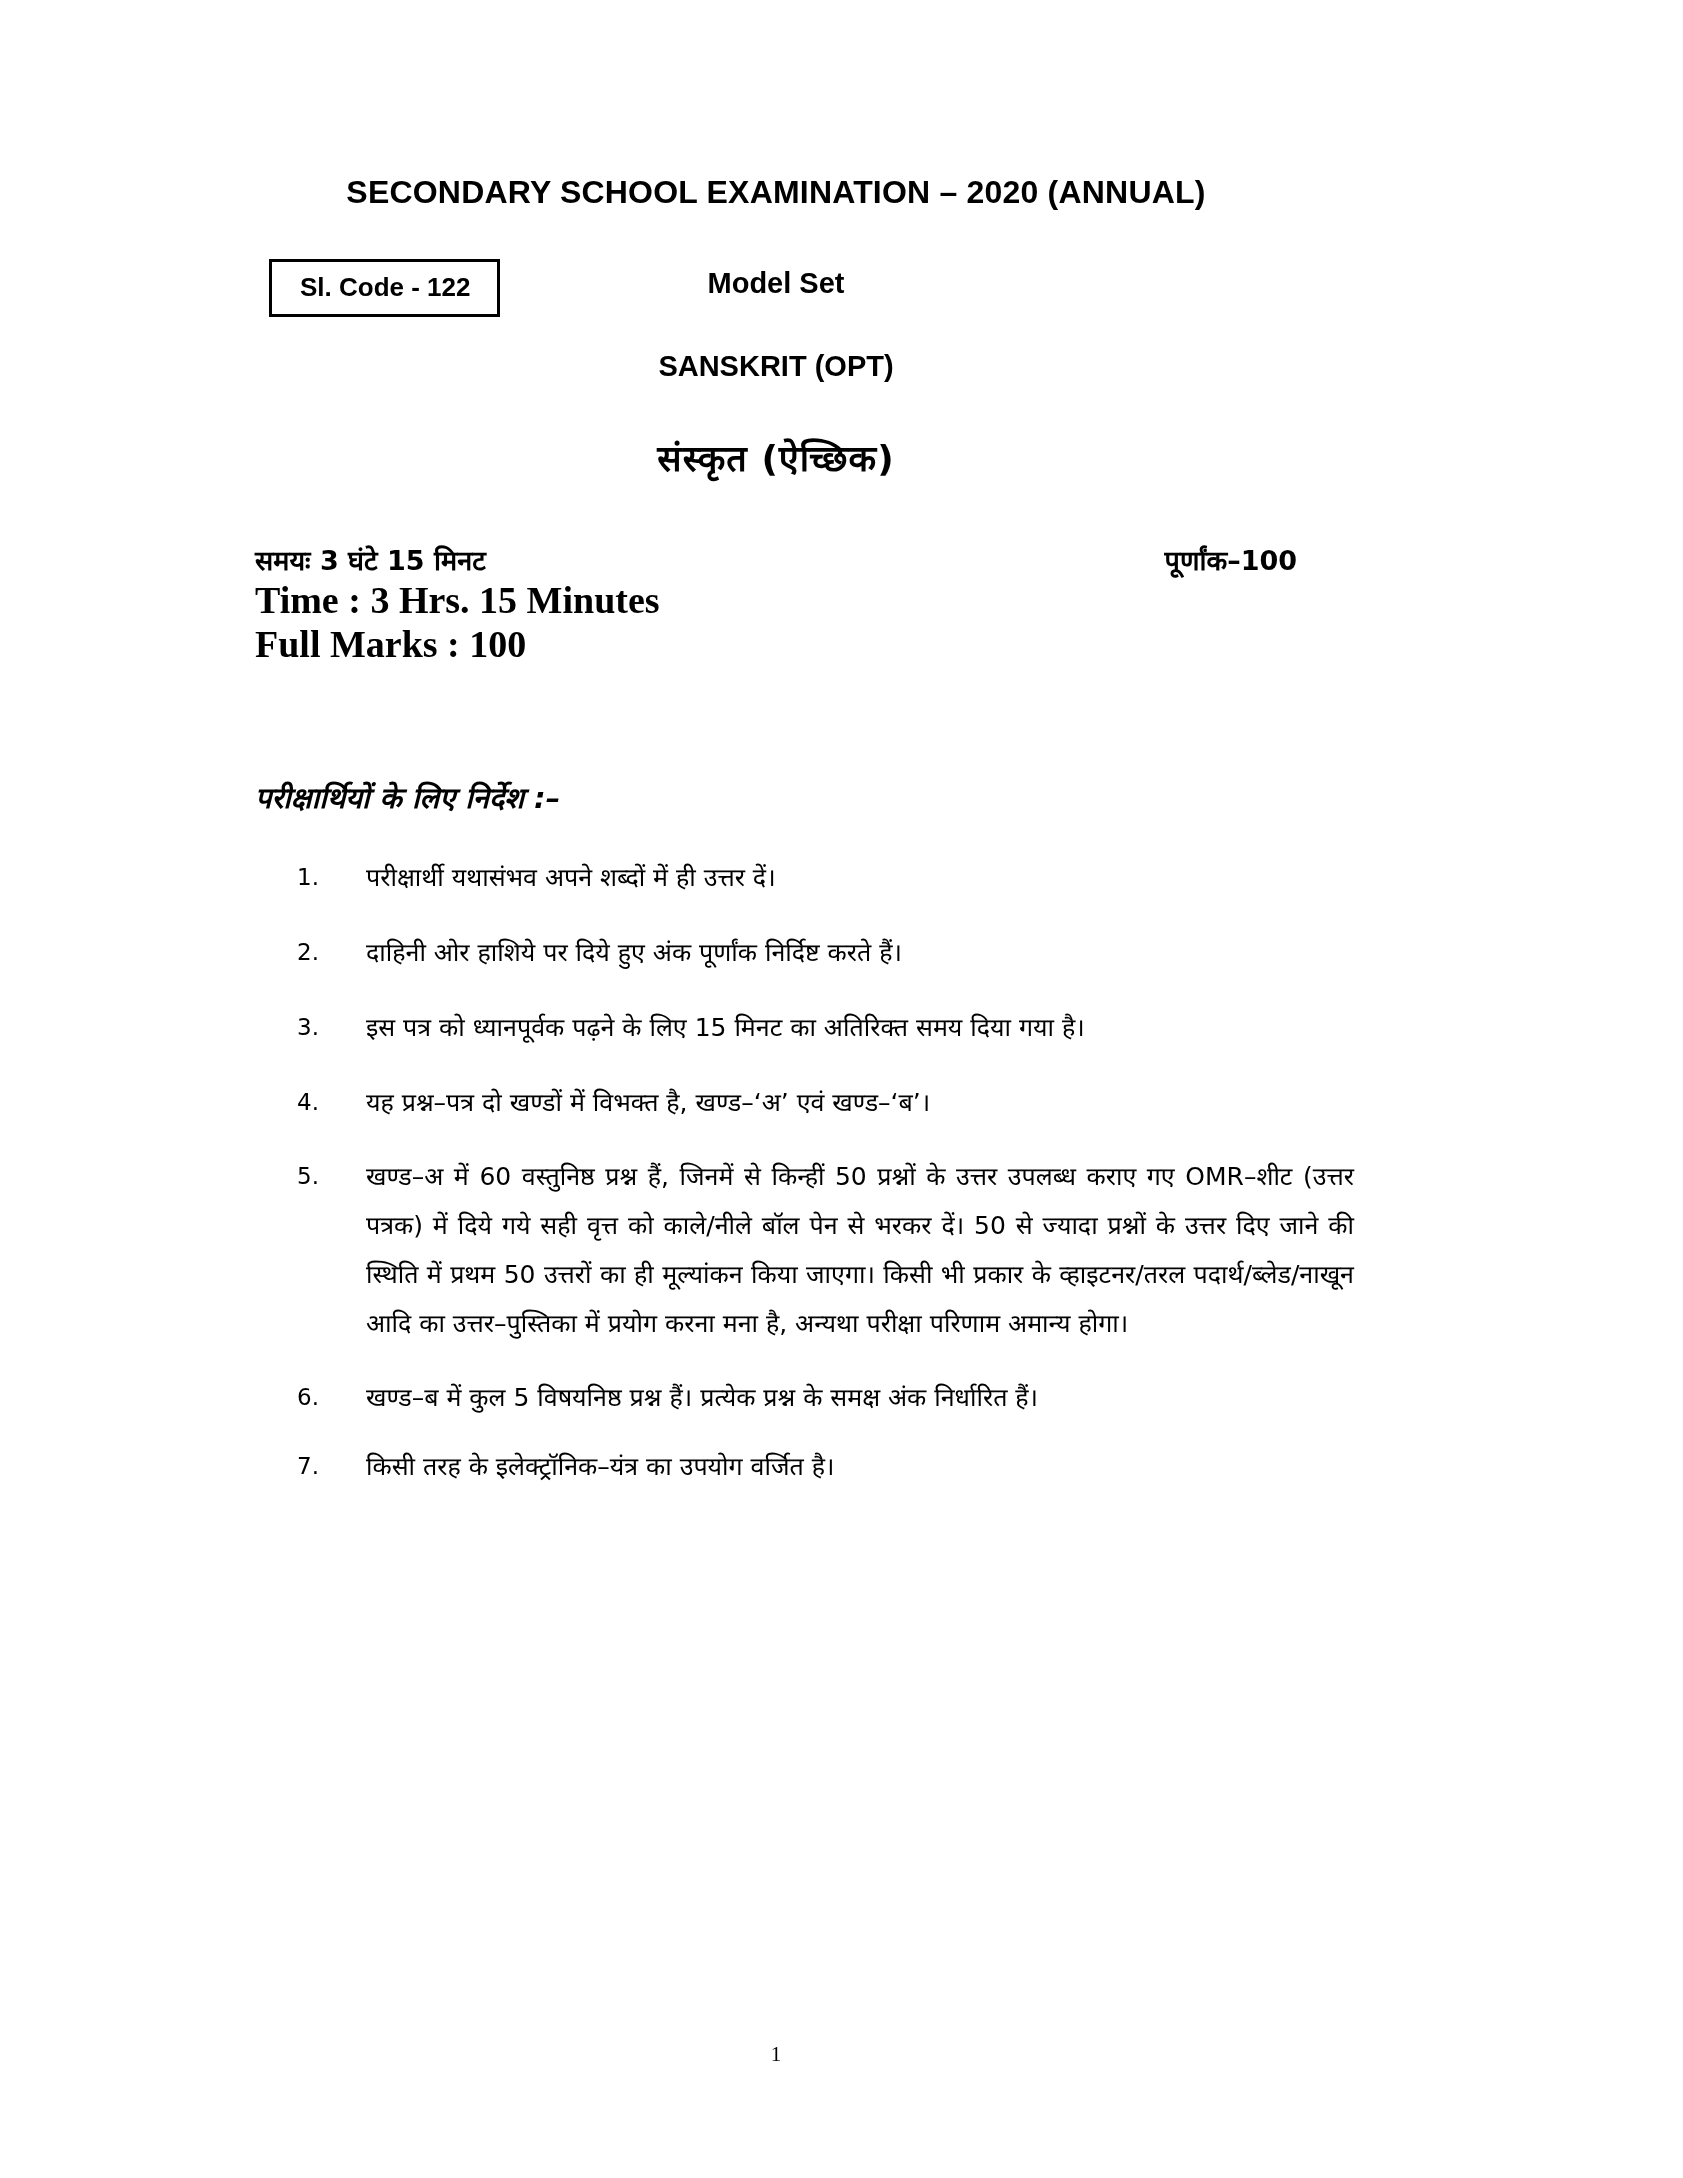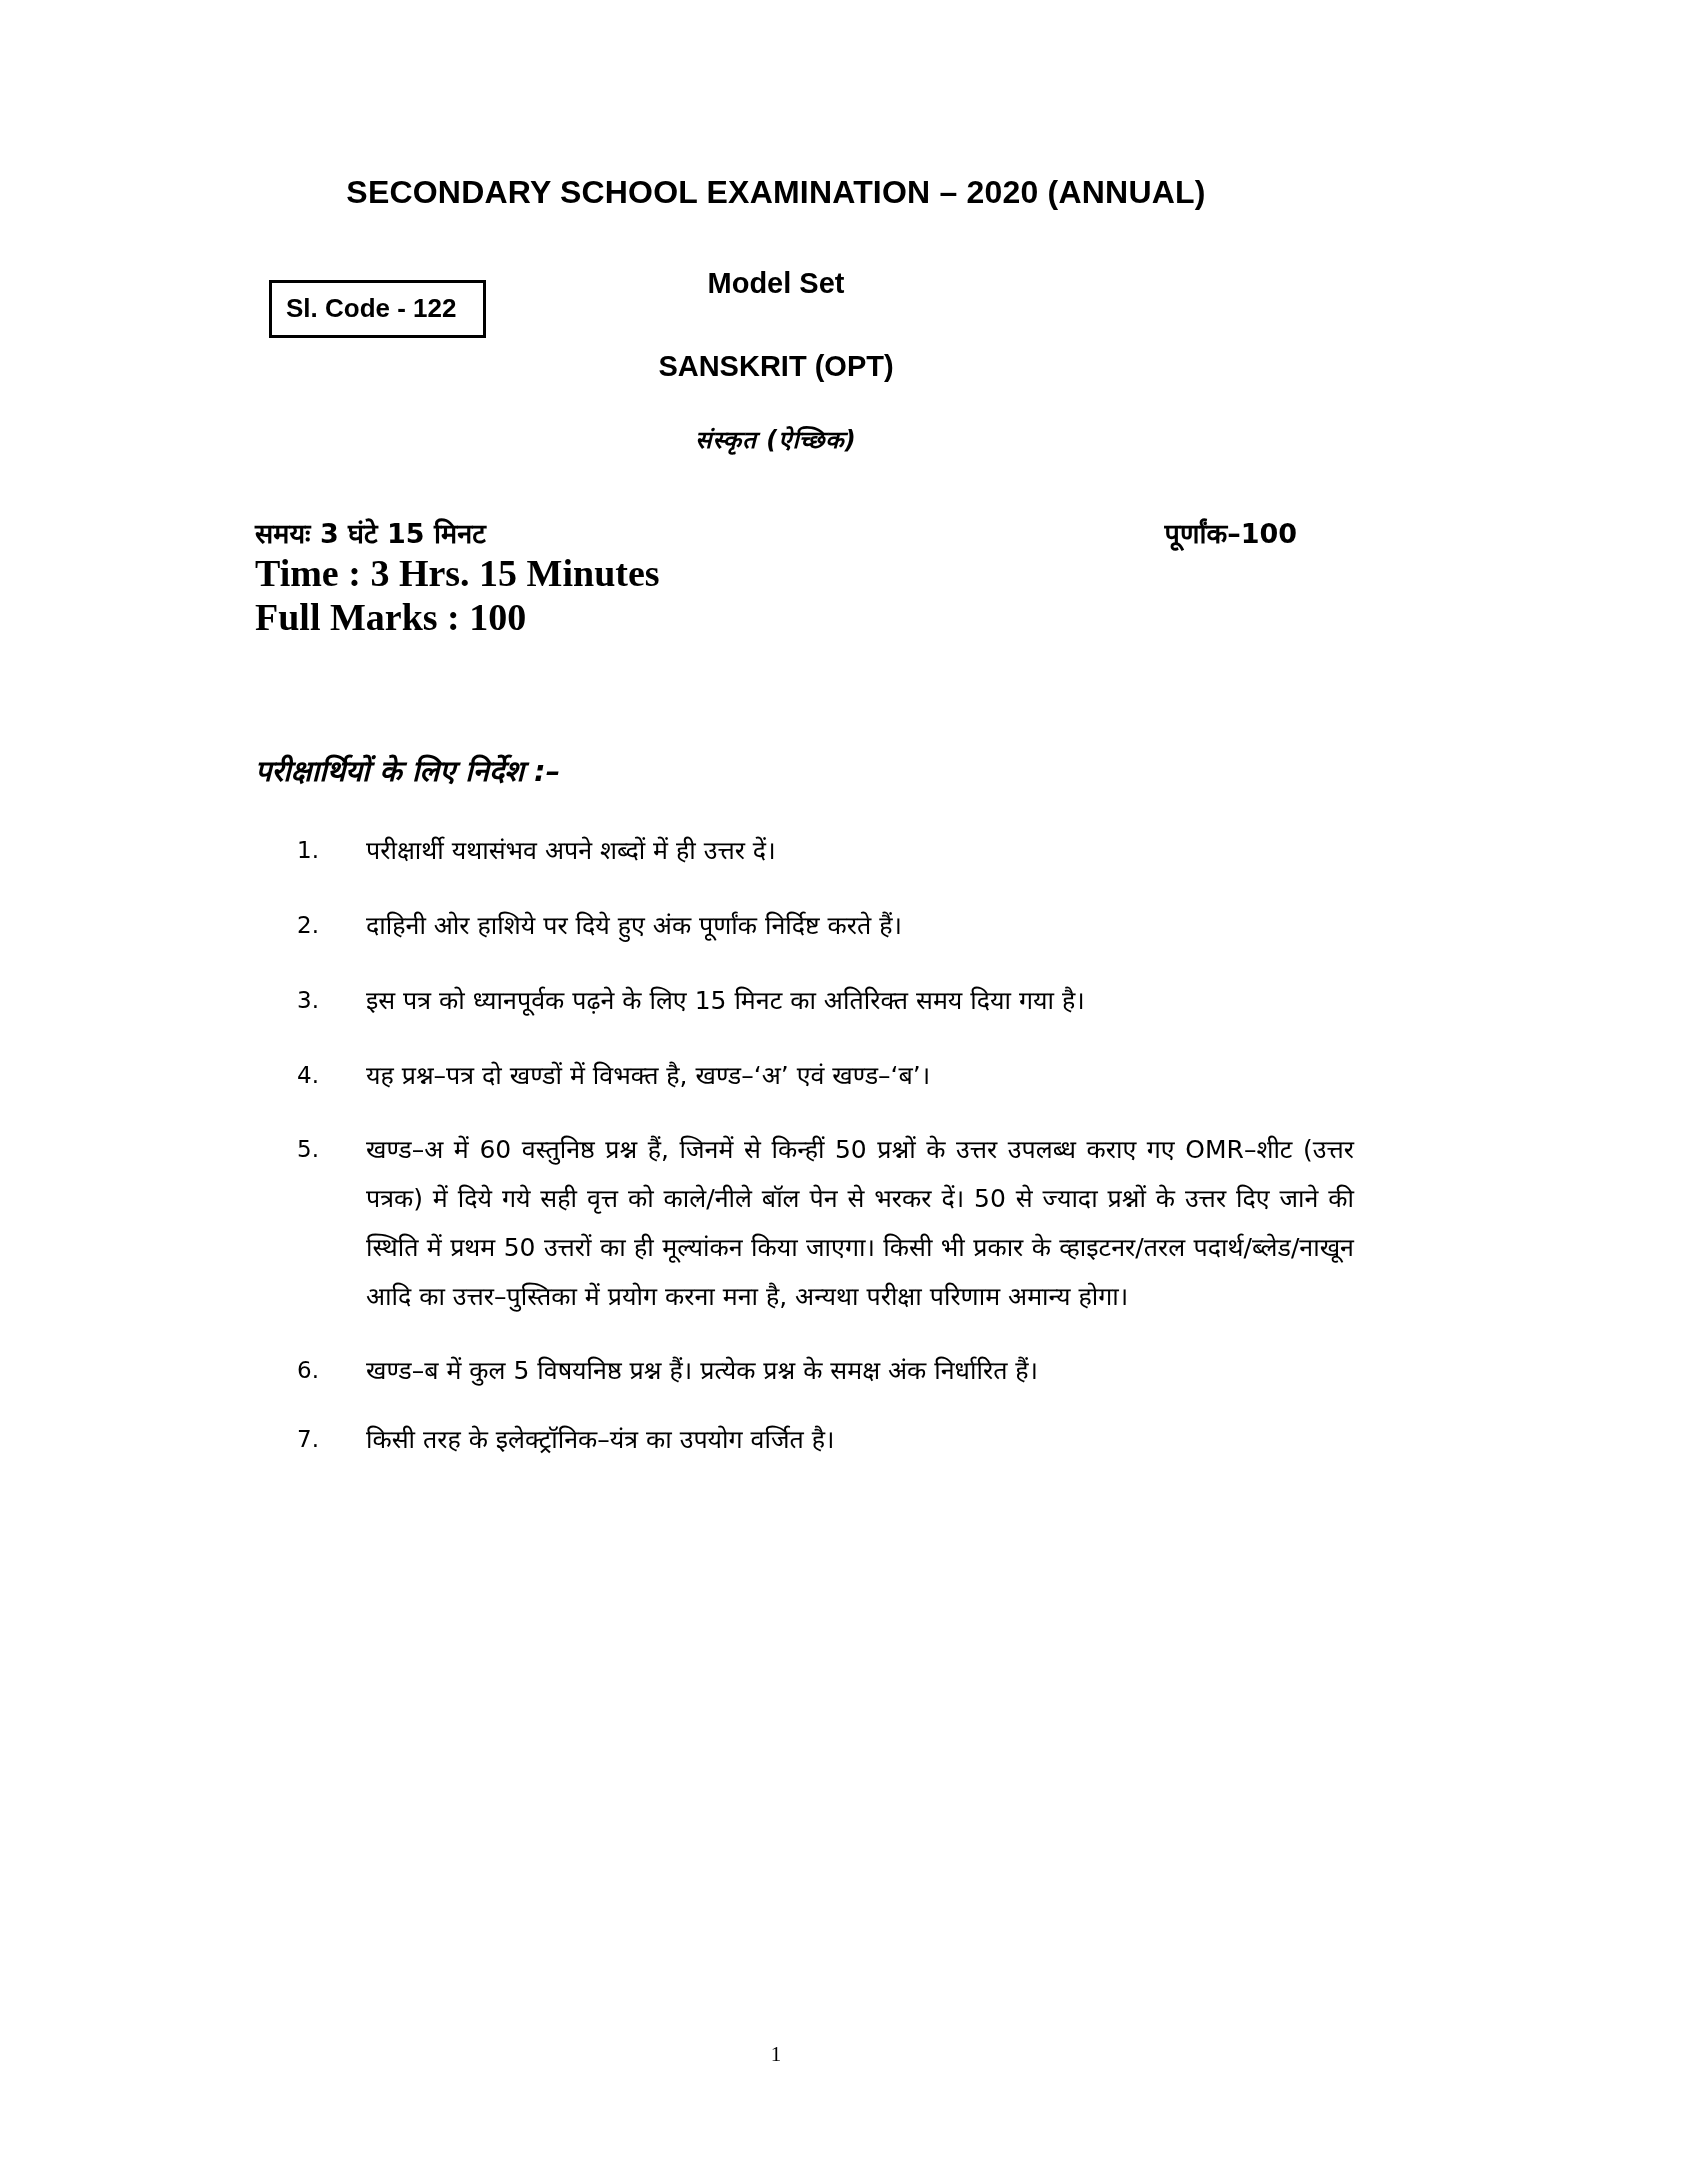--- a/index.html
+++ b/index.html
@@ -49,34 +49,33 @@
   }
 
   .subject-en {
     font-size: 29px;
     font-weight: bold;
     margin-top: 50px;
     font-family: "Liberation Sans", sans-serif;
   }
 
   .subject-hi {
-    font-size: 24px;
-    font-weight: bold;
-    margin-top: 39px;
+    font-size: 36px;
+    font-weight: bold;
+    margin-top: 50px;
     font-family: "DejaVu Sans", sans-serif;
     letter-spacing: 1px;
-    font-style: italic;
   }
 
   .sl-code-box {
     position: absolute;
     left: 269px;
-    top: 280px;
+    top: 259px;
     border: 3px solid #000;
-    padding: 12px 26px 14px 14px;
+    padding: 12px 26px 14px 28px;
     font-size: 26px;
     font-weight: bold;
     font-family: "Liberation Sans", sans-serif;
     background: #fff;
     line-height: 1;
   }
 
   
   .meta-rows {
     margin-top: 59px;

